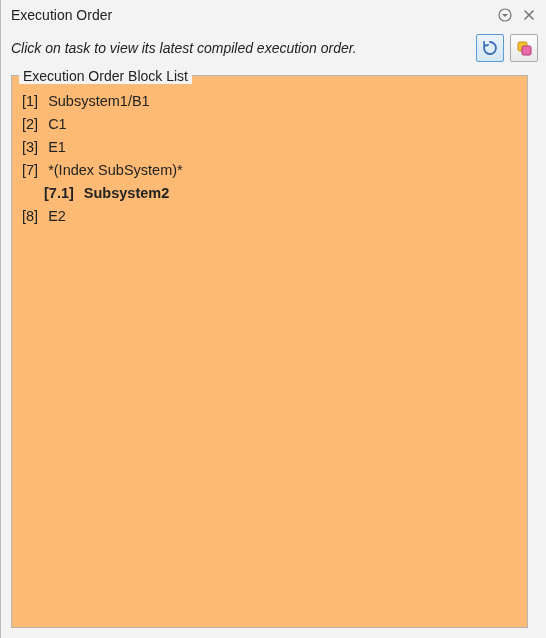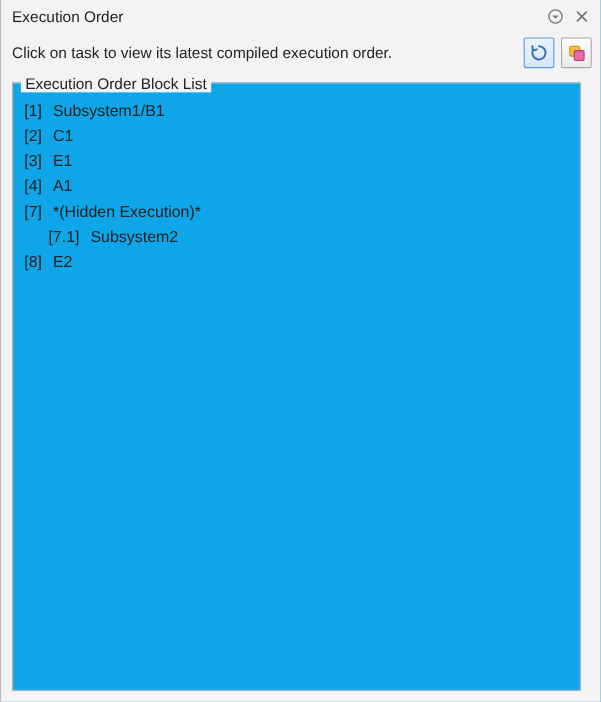--- a/index.html
+++ b/index.html
@@ -38,20 +38,21 @@
     display: flex;
     align-items: center;
     justify-content: center;
     color: #666;
     cursor: pointer;
   }
   .instruction-row {
     display: flex;
     align-items: center;
     padding: 6px 8px 2px 10px;
+    font-style: italic;
   }
   .instruction-row .instr {
     flex: 1;
     font-size: 14px;
   }
   .toolbtn {
     width: 28px;
     height: 28px;
     margin-left: 6px;
     border: 1px solid #aaa;
@@ -83,34 +84,34 @@
     left: 8px;
     background: #f3f3f3;
     padding: 0 4px;
     font-size: 14px;
     z-index: 2;
     width: fit-content;
     margin-bottom: -9px;
   }
   .listwrap {
     border: 1px solid #b5b5b5;
-    background: #0ea5e9;
+    background: #fdba74;
     flex: 1;
     padding: 14px 10px 10px 10px;
     overflow: auto;
   }
   .listwrap .row {
     font-size: 14.5px;
     line-height: 23px;
     white-space: pre;
     font-family: "Segoe UI", Tahoma, sans-serif;
   }
   .row .idx { display:inline-block; }
   .row .gap { display:inline-block; width: 10px; }
-  .row.indented { padding-left: 22px; }
+  .row.indented { padding-left: 22px; font-weight: bold; }
   svg { display:block; }
 </style>
 </head>
 <body>
 
 <div class="panel">
 
   <div class="titlebar">
     <div class="title">Execution Order</div>
     <div class="tbtn" title="Panel menu">
@@ -142,20 +143,19 @@
     </div>
   </div>
 
 
   <div class="group">
     <div class="group-label">Execution Order Block List</div>
     <div class="listwrap" id="listwrap">
         <div class="row"><span class="idx">[1]</span><span class="gap"></span><span>Subsystem1/B1</span></div>
         <div class="row"><span class="idx">[2]</span><span class="gap"></span><span>C1</span></div>
         <div class="row"><span class="idx">[3]</span><span class="gap"></span><span>E1</span></div>
-        <div class="row"><span class="idx">[4]</span><span class="gap"></span><span>A1</span></div>
-        <div class="row"><span class="idx">[7]</span><span class="gap"></span><span>*(Hidden Execution)*</span></div>
+        <div class="row"><span class="idx">[7]</span><span class="gap"></span><span>*(Index SubSystem)*</span></div>
         <div class="row indented"><span class="idx">[7.1]</span><span class="gap"></span><span>Subsystem2</span></div>
         <div class="row"><span class="idx">[8]</span><span class="gap"></span><span>E2</span></div>
       </div>
   </div>
 
 </div>
 
 </body></html>

